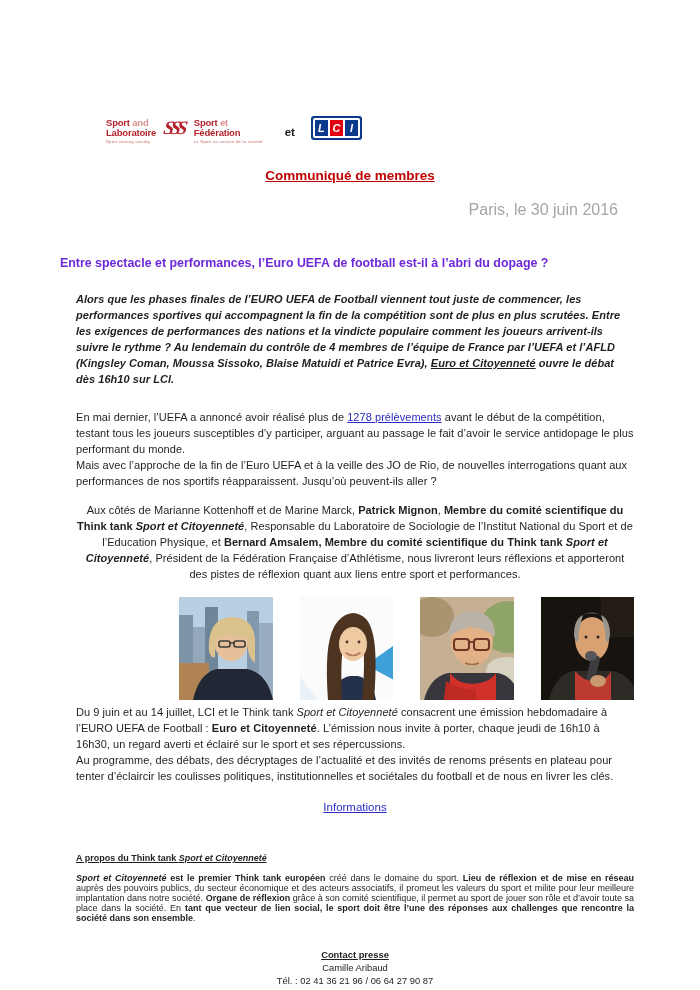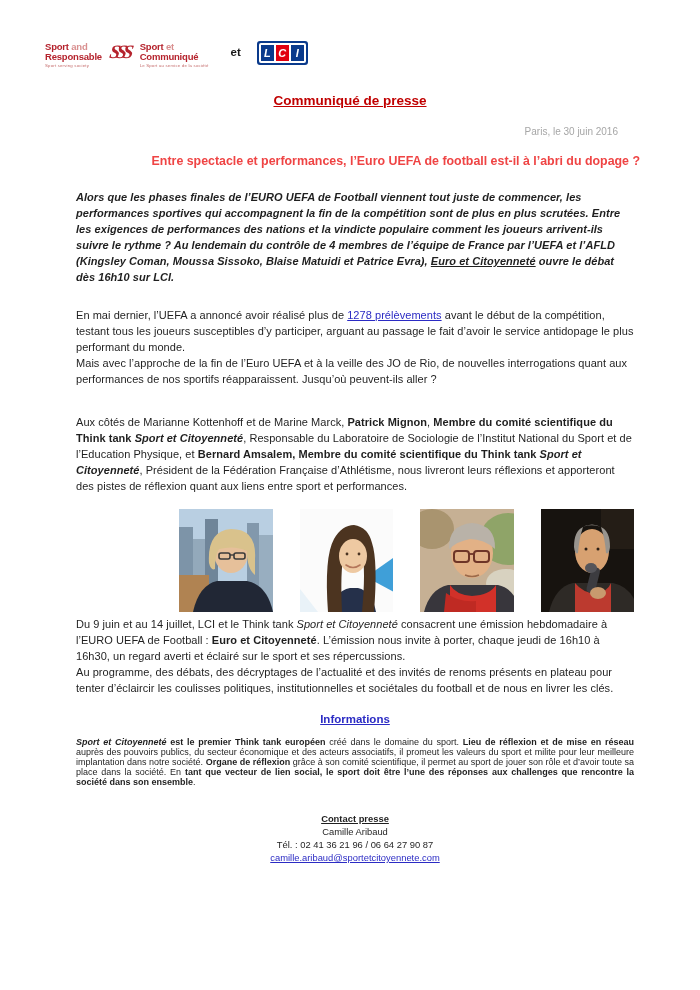--- a/index.html
+++ b/index.html
@@ -5,97 +5,97 @@
   html,body{margin:0;padding:0;background:#e8e8e8;}
   .page{
     width:700px;height:990px;background:#ffffff;position:relative;
     font-family:"Liberation Sans",sans-serif;color:#1f1f1f;overflow:hidden;
     margin:0 auto;box-sizing:border-box;
   }
   .b{font-weight:bold}.i{font-style:italic}.u{text-decoration:underline}
   .link{color:#2b2bc4;text-decoration:underline;cursor:pointer}
 
   
-  .logo-row{display:flex;align-items:center;padding-top:41px;margin-left:45px;}
+  .logo-row{display:flex;align-items:flex-end;padding-top:116px;margin-left:106px;}
   .sc-logo{display:flex;align-items:flex-start;gap:6px;}
   .sc-block{display:flex;flex-direction:column;align-items:flex-start;}
   .sc-line{font-weight:bold;color:#b5232d;font-size:9.5px;line-height:9.5px;letter-spacing:-0.2px;white-space:nowrap;}
   .sc-lt{color:#d98f8f;}
   .sc-tag{font-size:4.3px;color:#c46a6a;margin-top:2px;letter-spacing:0.2px;white-space:nowrap;}
   .sss{font-family:"Liberation Serif",serif;font-style:italic;font-weight:bold;color:#b5232d;
        font-size:19px;line-height:19px;letter-spacing:-4px;transform:skewX(-10deg);margin:0 4px 0 2px;}
   .et-sep{font-weight:bold;font-size:11.5px;color:#1a1a1a;margin:0 16px 6px 22px;}
   .lci{background:#0a3a8c;border-radius:3px;padding:2px;margin-bottom:4px;}
   .lci-in{background:#ffffff;border-radius:2px;padding:2px;display:flex;gap:2px;}
   .lci-cell{width:13px;height:16px;display:flex;align-items:center;justify-content:center;
             color:#fff;font-weight:bold;font-style:italic;font-size:11px;}
   .lci-blue{background:#0a3a8c}.lci-red{background:#e1000f}
 
   
   .communique{text-align:center;margin-top:22px;}
   .communique span{color:#c00000;font-weight:bold;font-size:13.5px;text-decoration:underline;}
-  .dateline{text-align:right;padding-right:82px;color:#a6a6a6;font-size:10px;margin-top:17px;}
-  .doc-title{text-align:right;font-weight:bold;font-size:12.4px;margin:17px 60px 0 60px;color:#ef4444;}
+  .dateline{text-align:right;padding-right:82px;color:#a6a6a6;font-size:16px;margin-top:17px;}
+  .doc-title{text-align:left;font-weight:bold;font-size:12.4px;margin:37px 60px 0 60px;color:#6d28d9;}
 
   
   .content{padding:0 66px 0 76px;}
   .para{font-size:11px;line-height:16px;letter-spacing:0.05px;}
   .p-intro{margin-top:21px;font-weight:bold;font-style:italic;}
   .p2{margin-top:22px;}
-  .p3{margin-top:27px;}
+  .p3{margin-top:13px;text-align:center;}
   .p4{margin-top:4px;}
 
   
   .photos{display:flex;gap:27px;margin:15px 0 0 103px;}
   .photo{width:103px;height:103px;overflow:hidden;background:#ddd;}
   .photo svg{display:block;}
 
   
   .informations{text-align:center;margin-top:13px;}
-  .informations span{color:#2b2bc4;font-weight:bold;font-size:11.5px;text-decoration:underline;cursor:pointer;}
+  .informations span{color:#2b2bc4;font-weight:normal;font-size:11.5px;text-decoration:underline;cursor:pointer;}
 
   
   .about-head{margin-top:38px;font-size:9px;font-weight:bold;text-decoration:underline;}
   .about-body{margin-top:10px;font-size:9px;line-height:10px;text-align:justify;}
 
   
   .contact{text-align:center;margin-top:25px;font-size:9.4px;line-height:13px;}
   .contact-head{font-weight:bold;text-decoration:underline;}
 </style>
 </head>
 <body>
 
 <div class="page">
 
   <div class="logo-row">
     <div class="sc-logo">
       <div class="sc-block">
         <div class="sc-line"><span>Sport</span>&nbsp;<span class="sc-lt">and</span></div>
-        <div class="sc-line">Responsable</div>
+        <div class="sc-line">Laboratoire</div>
         <div class="sc-tag">Sport serving society</div>
       </div>
       <div class="sss">SSS</div>
       <div class="sc-block">
         <div class="sc-line"><span>Sport</span>&nbsp;<span class="sc-lt">et</span></div>
-        <div class="sc-line">Communiqué</div>
+        <div class="sc-line">Fédération</div>
         <div class="sc-tag">Le Sport au service de la société</div>
       </div>
     </div>
     <div class="et-sep">et</div>
     <div class="lci">
       <div class="lci-in">
         <div class="lci-cell lci-blue">L</div>
         <div class="lci-cell lci-red">C</div>
         <div class="lci-cell lci-blue">I</div>
       </div>
     </div>
   </div>
 
   <div class="communique">
-    <span>Communiqué de presse</span>
+    <span>Communiqué de membres</span>
   </div>
 
   <div class="dateline">Paris, le 30 juin 2016</div>
 
   <div class="doc-title">Entre spectacle et performances, l’Euro UEFA de football est-il à l’abri du dopage ?</div>
 
   <div class="content">
 
     <p class="para p-intro"><span>Alors que les phases finales de l’EURO UEFA de Football viennent tout juste de commencer, les performances sportives qui accompagnent la fin de la compétition sont de plus en plus scrutées. Entre les exigences de performances des nations et la vindicte populaire comment les joueurs arrivent-ils suivre le rythme ? Au lendemain du contrôle de 4 membres de l’équipe de France par l’UEFA et l’AFLD (Kingsley Coman, Moussa Sissoko, Blaise Matuidi et Patrice Evra), </span><span class="u">Euro et Citoyenneté</span><span> ouvre le débat dès 16h10 sur LCI.</span></p>
 
@@ -171,20 +171,21 @@
         </svg>
       </div>
     </div>
 
     <p class="para p4"><span>Du 9 juin et au 14 juillet, LCI et le Think tank </span><span class="i">Sport et Citoyenneté</span><span> consacrent une émission hebdomadaire à l’EURO UEFA de Football : </span><span class="b">Euro et Citoyenneté</span><span>. L’émission nous invite à porter, chaque jeudi de 16h10 à 16h30, un regard averti et éclairé sur le sport et ses répercussions.</span><br><span>Au programme, des débats, des décryptages de l’actualité et des invités de renoms présents en plateau pour tenter d’éclaircir les coulisses politiques, institutionnelles et sociétales du football et de nous en livrer les clés.</span></p>
 
     <div class="informations">
       <span>Informations</span>
     </div>
 
+    <div class="about-head"><span>A propos du Think tank </span><span class="i">Sport et Citoyenneté</span></div>
     <p class="about-body"><span class="b i">Sport et Citoyenneté</span><span class="b"> est le premier Think tank européen</span><span> créé dans le domaine du sport. </span><span class="b">Lieu de réflexion et de mise en réseau</span><span> auprès des pouvoirs publics, du secteur économique et des acteurs associatifs, il promeut les valeurs du sport et milite pour leur meilleure implantation dans notre société. </span><span class="b">Organe de réflexion</span><span> grâce à son comité scientifique, il permet au sport de jouer son rôle et d’avoir toute sa place dans la société. En </span><span class="b">tant que vecteur de lien social, le sport doit être l’une des réponses aux challenges que rencontre la société dans son ensemble</span><span>.</span></p>
 
     <div class="contact">
       <div class="contact-head">Contact presse</div>
       <div>Camille Aribaud</div>
       <div>Tél. : 02 41 36 21 96 / 06 64 27 90 87</div>
       <div><span class="link">camille.aribaud@sportetcitoyennete.com</span></div>
     </div>
 
   </div>

